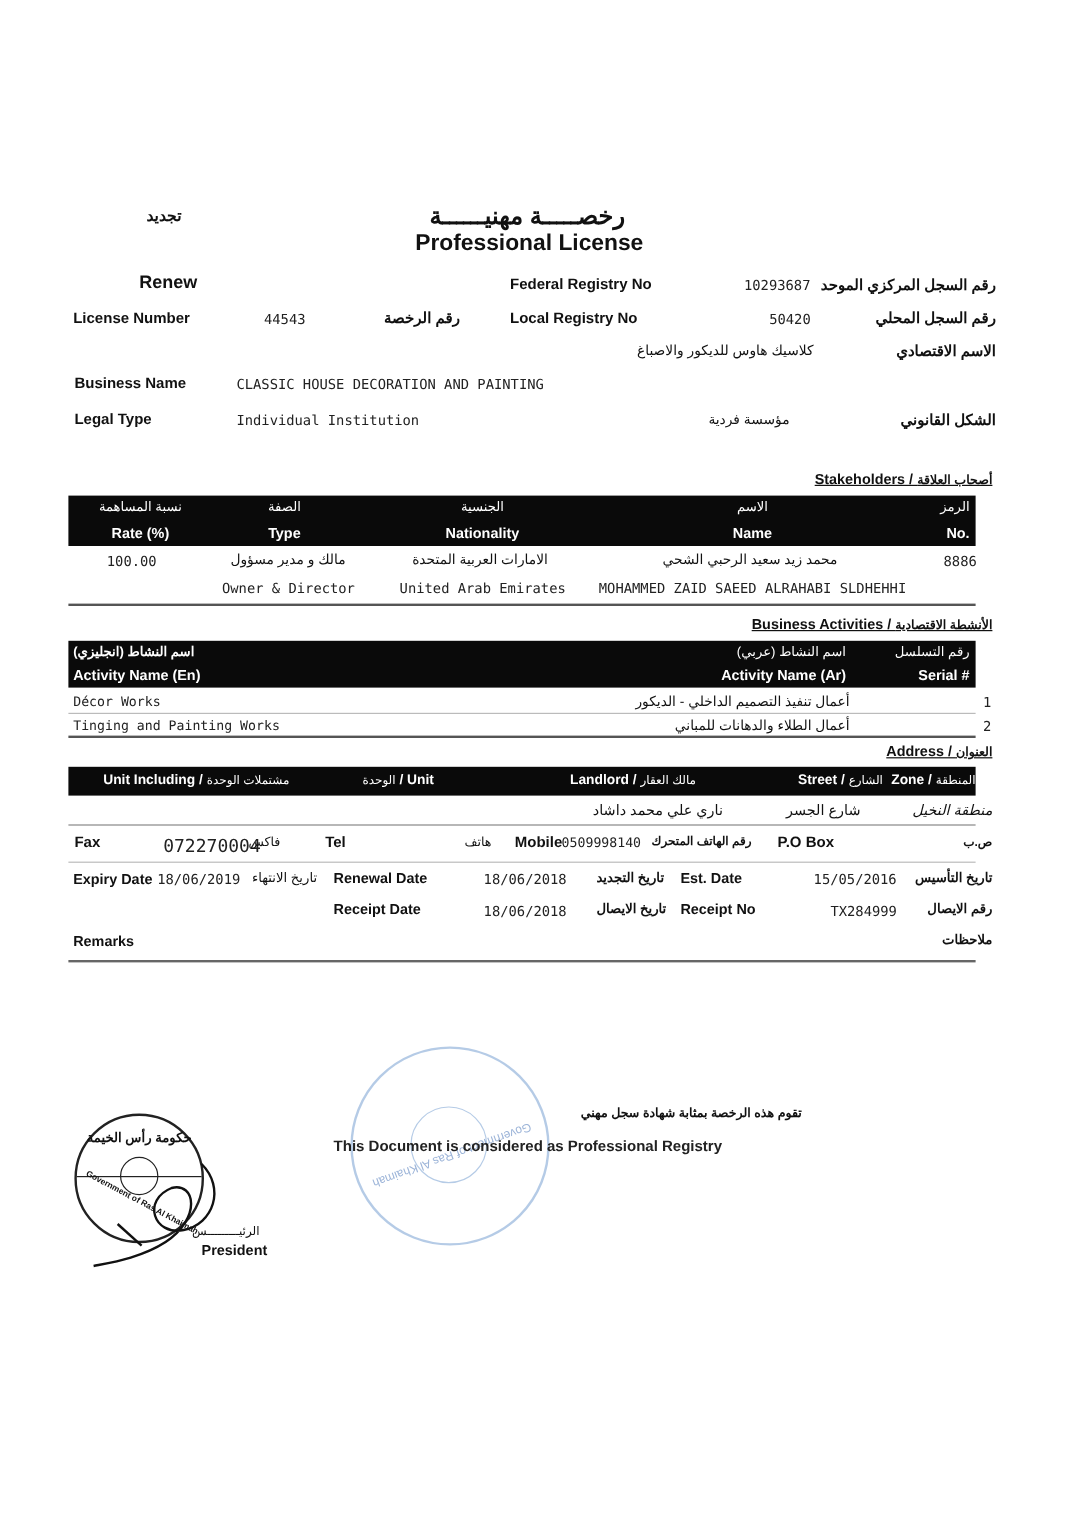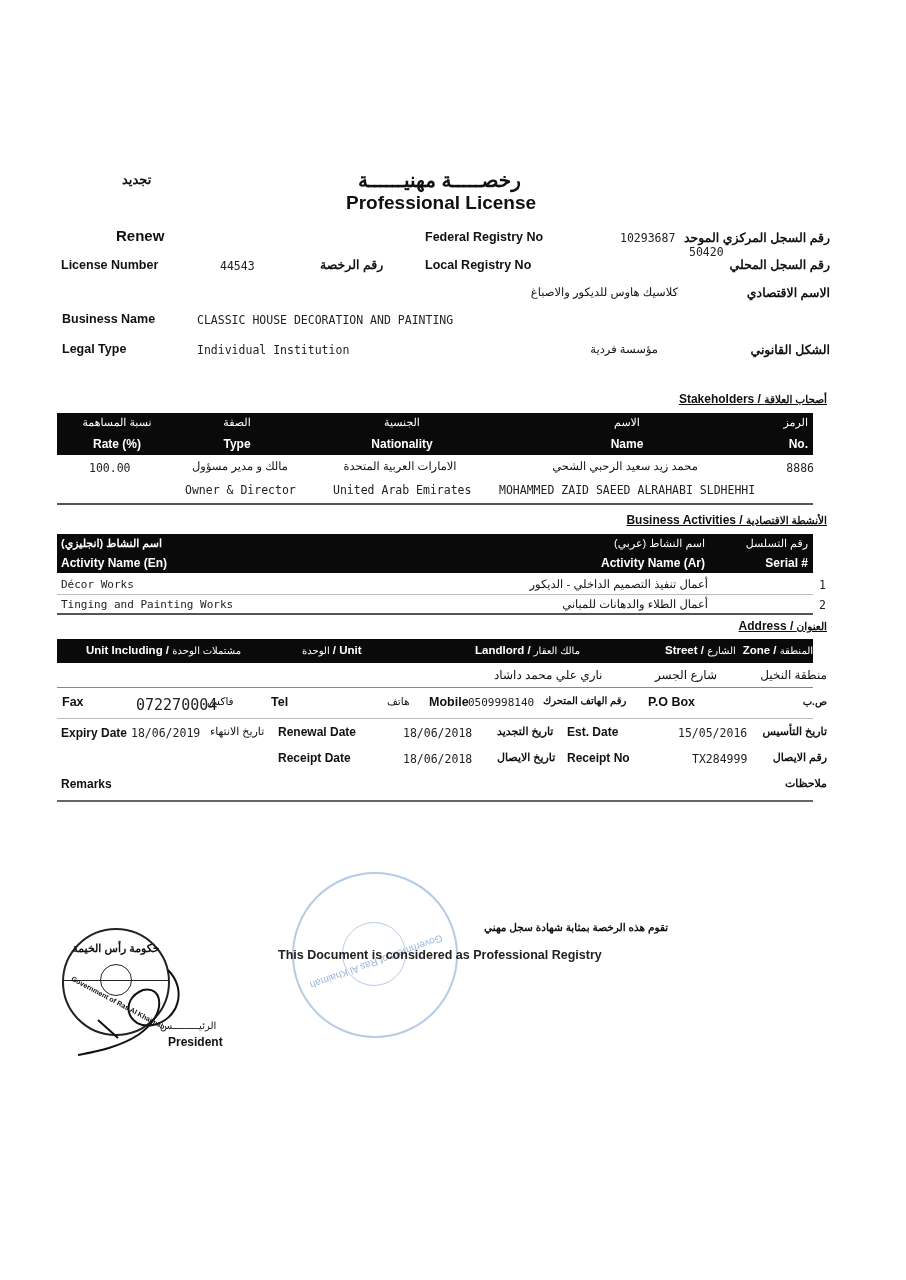--- a/index.html
+++ b/index.html
@@ -31,21 +31,21 @@
 <div class="abs b" style="left:346px;top:192px;font-size:19px;">Professional License</div>
 
 <div class="abs lbl" style="left:425px;top:230px;">Federal Registry No</div>
 <div class="abs mono" style="left:620px;top:231px;">10293687</div>
 <div class="abs arb rt" style="right:76px;top:230px;">رقم السجل المركزي الموحد</div>
 
 <div class="abs lbl" style="left:61px;top:258px;">License Number</div>
 <div class="abs mono" style="left:220px;top:259px;">44543</div>
 <div class="abs arb" style="left:320px;top:257px;">رقم الرخصة</div>
 <div class="abs lbl" style="left:425px;top:258px;">Local Registry No</div>
-<div class="abs mono" style="left:641px;top:245px;margin-left:48px;">50420</div>
+<div class="abs mono" style="left:641px;top:259px;">50420</div>
 <div class="abs arb rt" style="right:76px;top:257px;">رقم السجل المحلي</div>
 
 <div class="abs ar rt" style="right:228px;top:285px;">كلاسيك هاوس للديكور والاصباغ</div>
 <div class="abs arb rt" style="right:76px;top:285px;">الاسم الاقتصادي</div>
 
 <div class="abs lbl" style="left:62px;top:312px;">Business Name</div>
 <div class="abs mono" style="left:197px;top:313px;">CLASSIC HOUSE DECORATION AND PAINTING</div>
 
 <div class="abs lbl" style="left:62px;top:342px;">Legal Type</div>
 <div class="abs mono" style="left:197px;top:343px;">Individual Institution</div>
@@ -109,21 +109,21 @@
 <div class="bar" style="left:57px;top:639px;width:756px;height:24px;">
   <div class="abs b" style="left:29px;top:5px;font-size:11.5px;"><span>Unit Including / </span><span style="font-size:10px;font-weight:normal;">مشتملات الوحدة</span></div>
   <div class="abs b" style="left:245px;top:5px;font-size:11.5px;direction:rtl;"><span>Unit / </span><span style="font-size:10px;font-weight:normal;">الوحدة</span></div>
   <div class="abs b" style="left:418px;top:5px;font-size:11.5px;"><span>Landlord / </span><span style="font-size:10px;font-weight:normal;">مالك العقار</span></div>
   <div class="abs b" style="left:608px;top:5px;font-size:11.5px;"><span>Street / </span><span style="font-size:10px;font-weight:normal;">الشارع</span></div>
   <div class="abs b rt" style="right:0px;top:5px;font-size:11.5px;"><span>Zone / </span><span style="font-size:10px;font-weight:normal;">المنطقة</span></div>
 </div>
 <div>
   <div class="abs ar" style="left:494px;top:668px;font-size:12px;">ناري علي محمد داشاد</div>
   <div class="abs ar" style="left:655px;top:668px;font-size:12px;">شارع الجسر</div>
-  <div class="abs ar rt" style="right:79px;top:668px;font-size:12px;">منطقة النخيل</div>
+  <div class="abs ar rt" style="right:79px;top:668px;font-size:12px;font-style:italic;">منطقة النخيل</div>
 </div>
 <div class="thin" style="left:57px;top:687px;width:756px;background:#888;"></div>
 
 <div class="abs lbl" style="left:62px;top:695px;">Fax</div>
 <div class="abs mono" style="left:136px;top:696px;font-size:15px;">072270004</div>
 <div class="abs ar" style="left:207px;top:695px;font-size:10.5px;">فاكس</div>
 <div class="abs lbl" style="left:271px;top:695px;text-align:center;">Tel</div>
 <div class="abs ar" style="left:387px;top:695px;font-size:10.5px;">هاتف</div>
 <div class="abs lbl" style="left:429px;top:695px;">Mobile</div>
 <div class="abs mono" style="left:468px;top:696px;font-size:11px;">0509998140</div>

